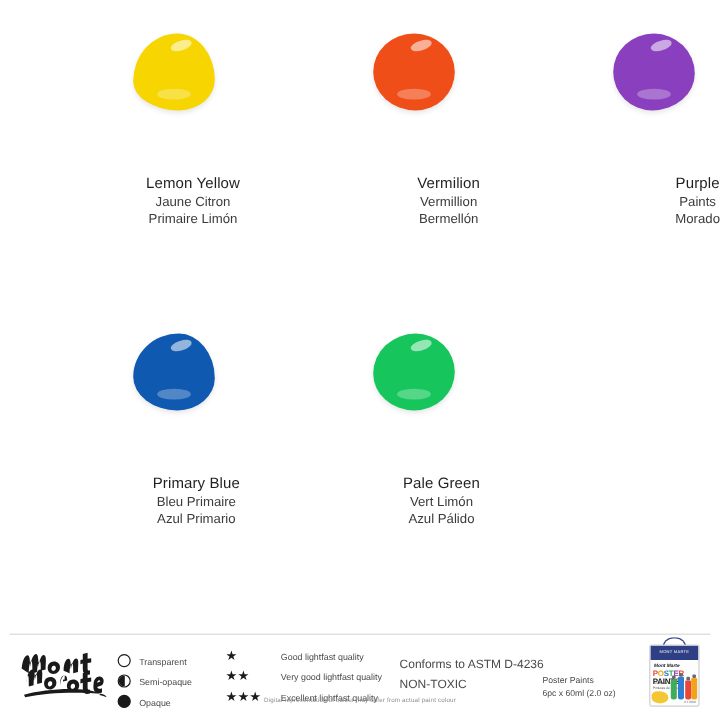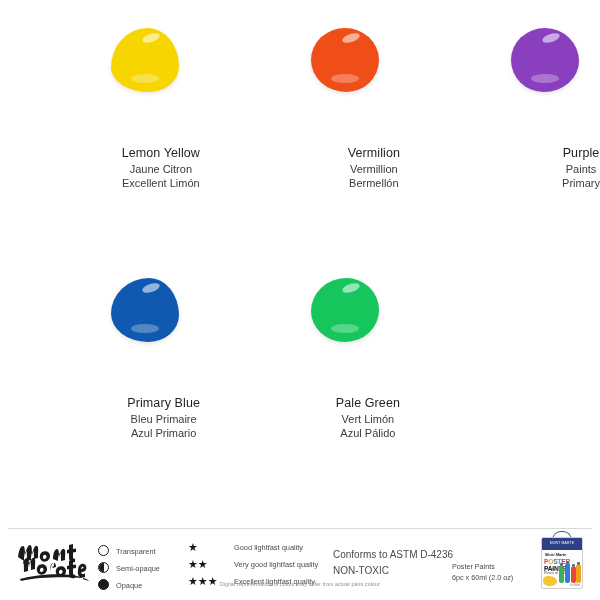--- a/index.html
+++ b/index.html
@@ -147,21 +147,21 @@
       <div class="blob-wrap">
         <div class="blob s0">
             <div class="body" style="background: rgb(246, 213, 0);"></div>
             <div class="hl"></div>
             <div class="hl2"></div>
           </div>
       </div>
       <div class="names">
         <div class="name-en">Lemon Yellow</div>
         <div class="name-fr">Jaune Citron</div>
-        <div class="name-es">Excellent Limón</div>
+        <div class="name-es">Primaire Limón</div>
       </div>
     </div>
 
 
     <div class="cell">
       <div class="blob-wrap">
         <div class="blob s2">
             <div class="body" style="background: rgb(240, 78, 24);"></div>
             <div class="hl"></div>
             <div class="hl2"></div>
@@ -178,21 +178,21 @@
       <div class="blob-wrap">
         <div class="blob s3">
             <div class="body" style="background: rgb(138, 63, 191);"></div>
             <div class="hl"></div>
             <div class="hl2"></div>
           </div>
       </div>
       <div class="names">
         <div class="name-en">Purple</div>
         <div class="name-fr">Paints</div>
-        <div class="name-es">Primary</div>
+        <div class="name-es">Morado</div>
       </div>
     </div>
 
     <div class="cell">
       <div class="blob-wrap">
         <div class="blob s4">
             <div class="body" style="background: rgb(16, 89, 176);"></div>
             <div class="hl"></div>
             <div class="hl2"></div>
           </div>

